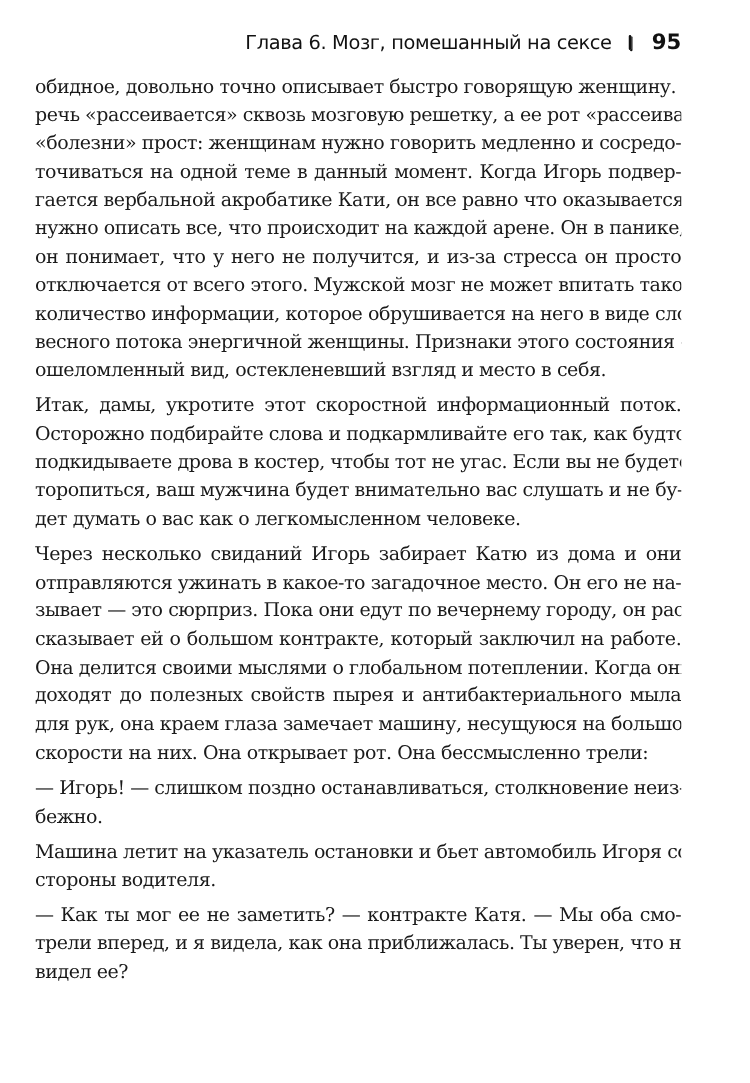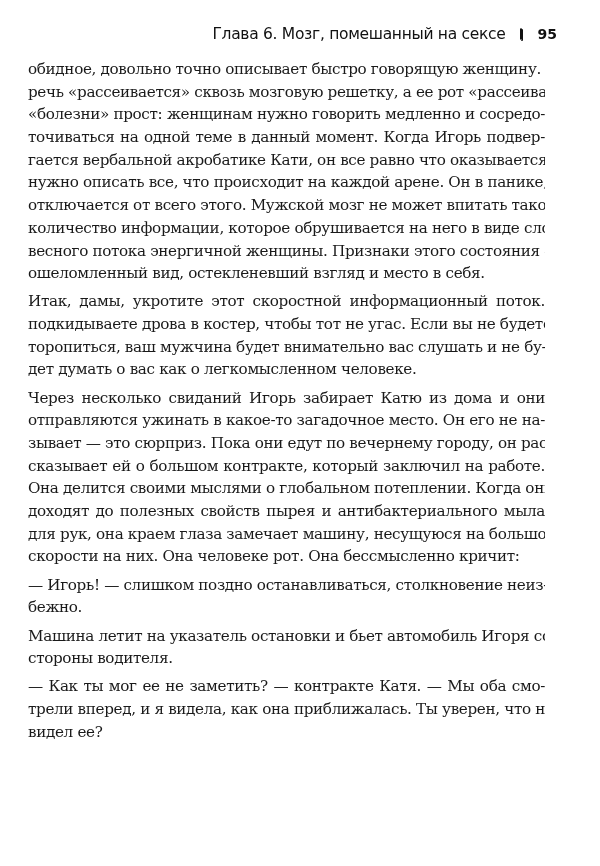--- a/index.html
+++ b/index.html
@@ -1,31 +1,31 @@
 <!DOCTYPE html>
 <html><head>
   <meta charset="utf-8">
   <style>
     html, body { margin: 0; padding: 0; }
     body {
       width: 600px; height: 866px; background: #ffffff; position: relative; overflow: hidden;
       color: #1a1a1a;
     }
     .running-head {
-      position: absolute; top: 22px; left: 252px; width: 305px; height: 24px;
+      position: absolute; top: 22px; left: 240px; width: 305px; height: 24px;
       font-family: "DejaVu Sans", sans-serif; font-size: 15.5px; color: #111;
       display: flex; align-items: center; justify-content: flex-end; white-space: nowrap;
       letter-spacing: -0.3px;
     }
     .running-head .glyph {
       display: inline-block; width: 10px; height: 10px; border: 1.6px solid #111;
       border-radius: 1px; margin: 0 16px 0 14px; box-shadow: 1px 1px 0 #111;
     }
     .running-head .page-num {
-      font-weight: bold; font-size: 14px; letter-spacing: 0;
+      font-weight: bold; font-size: 17px; letter-spacing: 0;
     }
     .body-text {
       position: absolute; left: 28px; top: 58px; width: 517px;
       font-family: "DejaVu Serif", serif; font-size: 15.2px; color: #1a1a1a;
     }
     .line {
       height: 22.7px; line-height: 22.7px; white-space: nowrap;
       text-align: justify; text-align-last: justify; overflow: hidden;
       letter-spacing: -0.35px;
     }
@@ -42,40 +42,42 @@
 </header>
 
 <main class="body-text" id="body-text">
     <div class="para">
       <div class="line">обидное, довольно точно описывает быстро говорящую женщину. Ее</div>
       <div class="line">речь «рассеивается» сквозь мозговую решетку, а ее рот «рассеивает»</div>
       <div class="line">«болезни» прост: женщинам нужно говорить медленно и сосредо-</div>
       <div class="line">точиваться на одной теме в данный момент. Когда Игорь подвер-</div>
       <div class="line">гается вербальной акробатике Кати, он все равно что оказывается</div>
       <div class="line">нужно описать все, что происходит на каждой арене. Он в панике,</div>
+      <div class="line">он понимает, что у него не получится, и из-за стресса он просто</div>
       <div class="line">отключается от всего этого. Мужской мозг не может впитать такое</div>
       <div class="line">количество информации, которое обрушивается на него в виде сло-</div>
       <div class="line">весного потока энергичной женщины. Признаки этого состояния —</div>
       <div class="line last">ошеломленный вид, остекленевший взгляд и место в себя.</div>
     </div>
     <div class="para">
       <div class="line">Итак, дамы, укротите этот скоростной информационный поток.</div>
+      <div class="line">Осторожно подбирайте слова и подкармливайте его так, как будто</div>
       <div class="line">подкидываете дрова в костер, чтобы тот не угас. Если вы не будете</div>
       <div class="line">торопиться, ваш мужчина будет внимательно вас слушать и не бу-</div>
       <div class="line last">дет думать о вас как о легкомысленном человеке.</div>
     </div>
     <div class="para">
       <div class="line">Через несколько свиданий Игорь забирает Катю из дома и они</div>
       <div class="line">отправляются ужинать в какое-то загадочное место. Он его не на-</div>
       <div class="line">зывает — это сюрприз. Пока они едут по вечернему городу, он рас-</div>
       <div class="line">сказывает ей о большом контракте, который заключил на работе.</div>
       <div class="line">Она делится своими мыслями о глобальном потеплении. Когда они</div>
       <div class="line">доходят до полезных свойств пырея и антибактериального мыла</div>
       <div class="line">для рук, она краем глаза замечает машину, несущуюся на большой</div>
-      <div class="line last">скорости на них. Она человеке рот. Она бессмысленно кричит:</div>
+      <div class="line last">скорости на них. Она открывает рот. Она бессмысленно трели:</div>
     </div>
     <div class="para">
       <div class="line">— Игорь! — слишком поздно останавливаться, столкновение неиз-</div>
       <div class="line last">бежно.</div>
     </div>
     <div class="para">
       <div class="line">Машина летит на указатель остановки и бьет автомобиль Игоря со</div>
       <div class="line last">стороны водителя.</div>
     </div>
     <div class="para">

